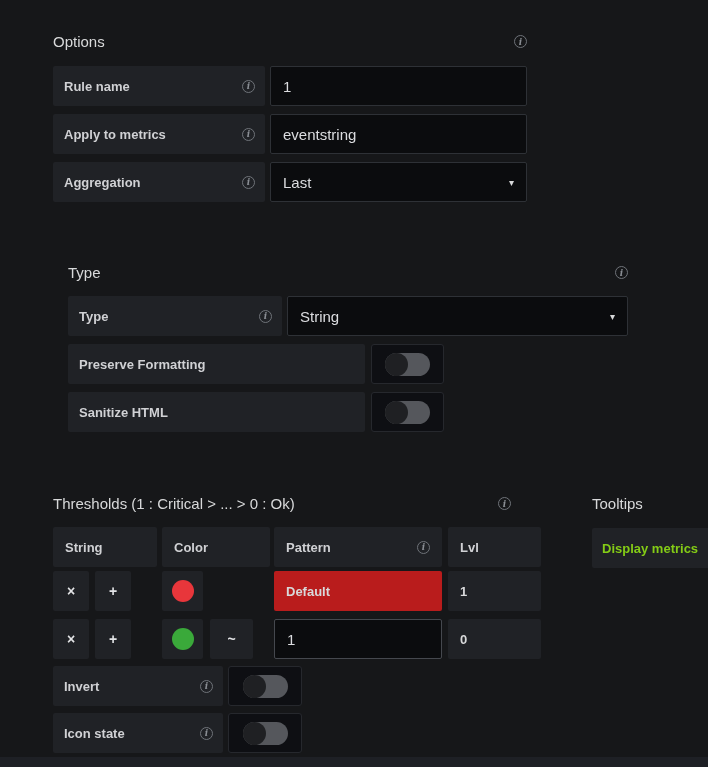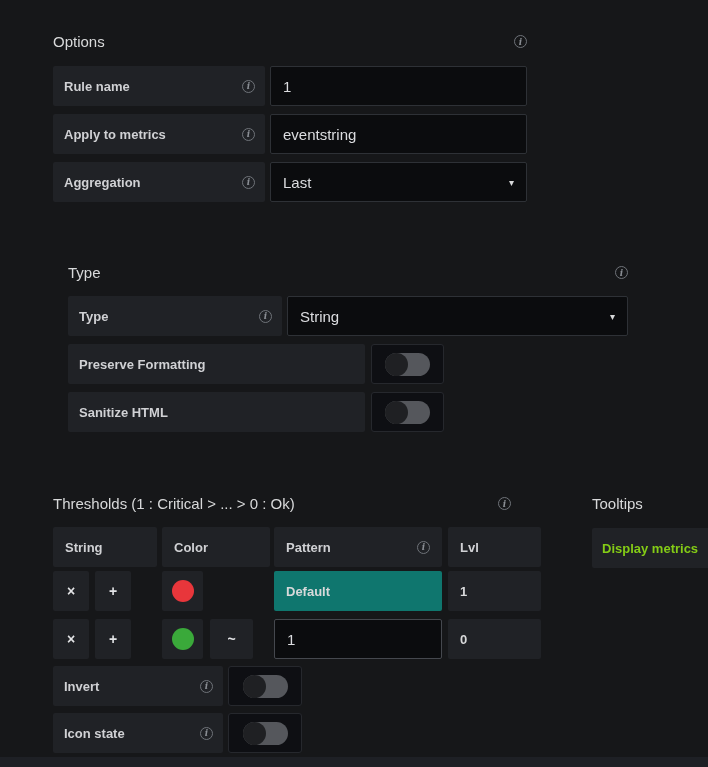--- a/index.html
+++ b/index.html
@@ -81,21 +81,21 @@
   .color-box{
     width:41px;height:40px;background:#202226;border-radius:2px;
     display:flex;align-items:center;justify-content:center;
   }
   .circle{width:22px;height:22px;border-radius:50%;}
   .approx-box{
     width:43px;height:40px;margin-left:7px;background:#202226;border-radius:2px;
     color:#e3e4e6;display:flex;align-items:center;justify-content:center;
     font-size:14px;font-weight:700;
   }
-  .pattern-static{width:168px;box-sizing:border-box;background:#0f766e;border-radius:2px;
+  .pattern-static{width:168px;box-sizing:border-box;background:#b91c1c;border-radius:2px;
     display:flex;align-items:center;padding:0 12px;color:#d8d9da;font-size:13px;font-weight:600;}
   .pattern-input{width:168px;box-sizing:border-box;background:#0b0c0e;border:1px solid #45484e;
     border-radius:2px;display:flex;align-items:center;padding:0 12px;color:#dcdde0;font-size:15px;}
   .lvl-cell{width:93px;box-sizing:border-box;background:#202226;border-radius:2px;
     display:flex;align-items:center;padding:0 12px;color:#d8d9da;font-size:13px;font-weight:600;}
   .inv-lbl{width:170px;margin-right:5px;}
   .inv-tgl{width:74px;}
 
   .tooltip-item{
     width:135px;height:40px;box-sizing:border-box;background:#202226;border-radius:2px;

